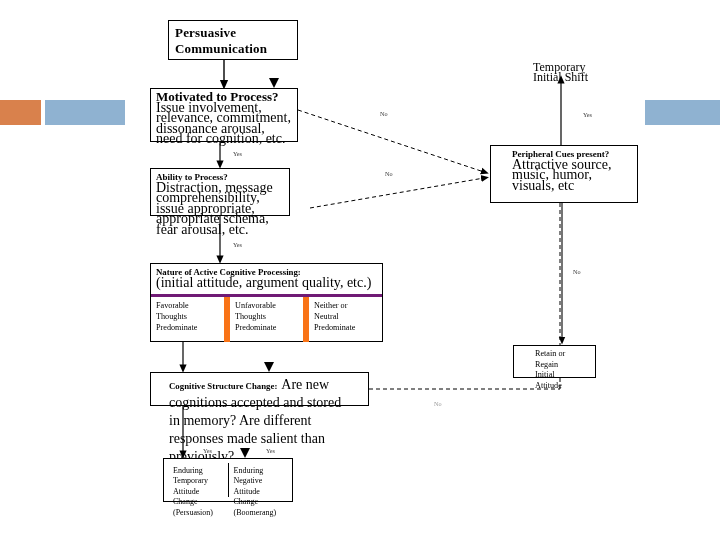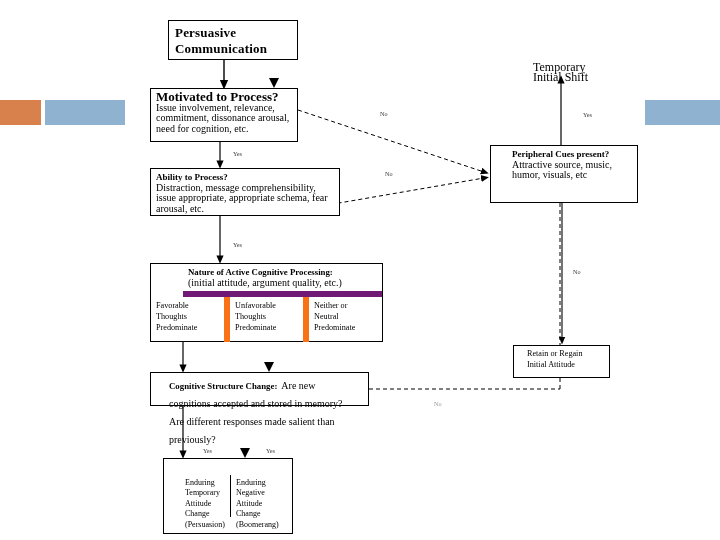--- a/index.html
+++ b/index.html
@@ -7,44 +7,44 @@
        font-family:"Liberation Serif",serif;color:#000;}
   #canvas{position:absolute;left:0;top:0;width:720px;height:540px;}
 
   .bar{position:absolute;}
   #bar-orange{left:0px;top:100px;width:41px;height:25px;}
   #bar-blue-left{left:45px;top:100px;width:80px;height:25px;}
   #bar-blue-right{left:645px;top:100px;width:75px;height:25px;}
 
   .node{position:absolute;border:1px solid #000;background:#fff;box-sizing:border-box;}
   .node .hd{font-weight:bold;}
-  .txt{font-size:10px;line-height:10.6px;}
+  .txt{font-size:14px;line-height:10.6px;}
 
   #box-persuasive{left:168px;top:20px;width:130px;height:40px;padding:4px 6px;}
   #box-persuasive .hd{font-size:13px;letter-spacing:.2px;}
 
   #box-motivated{left:150px;top:88px;width:148px;height:54px;padding:3px 5px;}
-  #box-ability{left:150px;top:168px;width:190px;height:48px;padding:3px 5px;}
+  #box-ability{left:150px;top:168px;width:140px;height:48px;padding:3px 5px;}
 
   #box-nature{left:150px;top:263px;width:233px;height:79px;padding:0;}
-  #nature-head{padding:3px 5px;border-bottom:6px solid #701a75;height:33px;box-sizing:border-box;margin-left:32px;}
+  #nature-head{padding:3px 5px;border-bottom:3px solid #701a75;height:33px;box-sizing:border-box;}
   #nature-cols{display:flex;height:45px;}
   #nature-cols .col{flex:1;border-right:6px solid #f97316;padding:3px 5px;box-sizing:border-box;}
   #nature-cols .col:last-child{border-right:none;}
   #nature-cols .col div{font-size:8.2px;line-height:11px;}
 
   #box-cognitive{left:150px;top:372px;width:219px;height:34px;padding:2px 18px;}
 
-  #box-outcomes{left:163px;top:458px;width:130px;height:76px;padding:16px;display:flex;}
+  #box-outcomes{left:163px;top:458px;width:130px;height:44px;padding:4px;display:flex;}
   #box-outcomes .half{flex:1;border-right:1px solid #000;padding:3px 5px;box-sizing:border-box;}
   #box-outcomes .half:last-child{border-right:none;}
   #box-outcomes .half div{font-size:8px;line-height:10.4px;}
 
   #box-peripheral{left:490px;top:145px;width:148px;height:58px;padding:3px 21px;}
-  #box-retain{left:513px;top:345px;width:97px;height:33px;padding:3px 13px;}
+  #box-retain{left:513px;top:345px;width:83px;height:33px;padding:3px 21px;}
   #box-retain div{font-size:8.2px;line-height:10.6px;}
 
   .flabel{position:absolute;font-size:6.2px;color:#3a3a3a;font-family:"Liberation Serif",serif;}
   .flabel.faint{color:#9a9a9a;}
 
   #title-temporary{position:absolute;left:533px;top:62px;width:110px;font-size:12px;line-height:10.4px;}
 
   svg#wires{position:absolute;left:0;top:0;width:720px;height:540px;pointer-events:none;}
 </style>
 </head>

